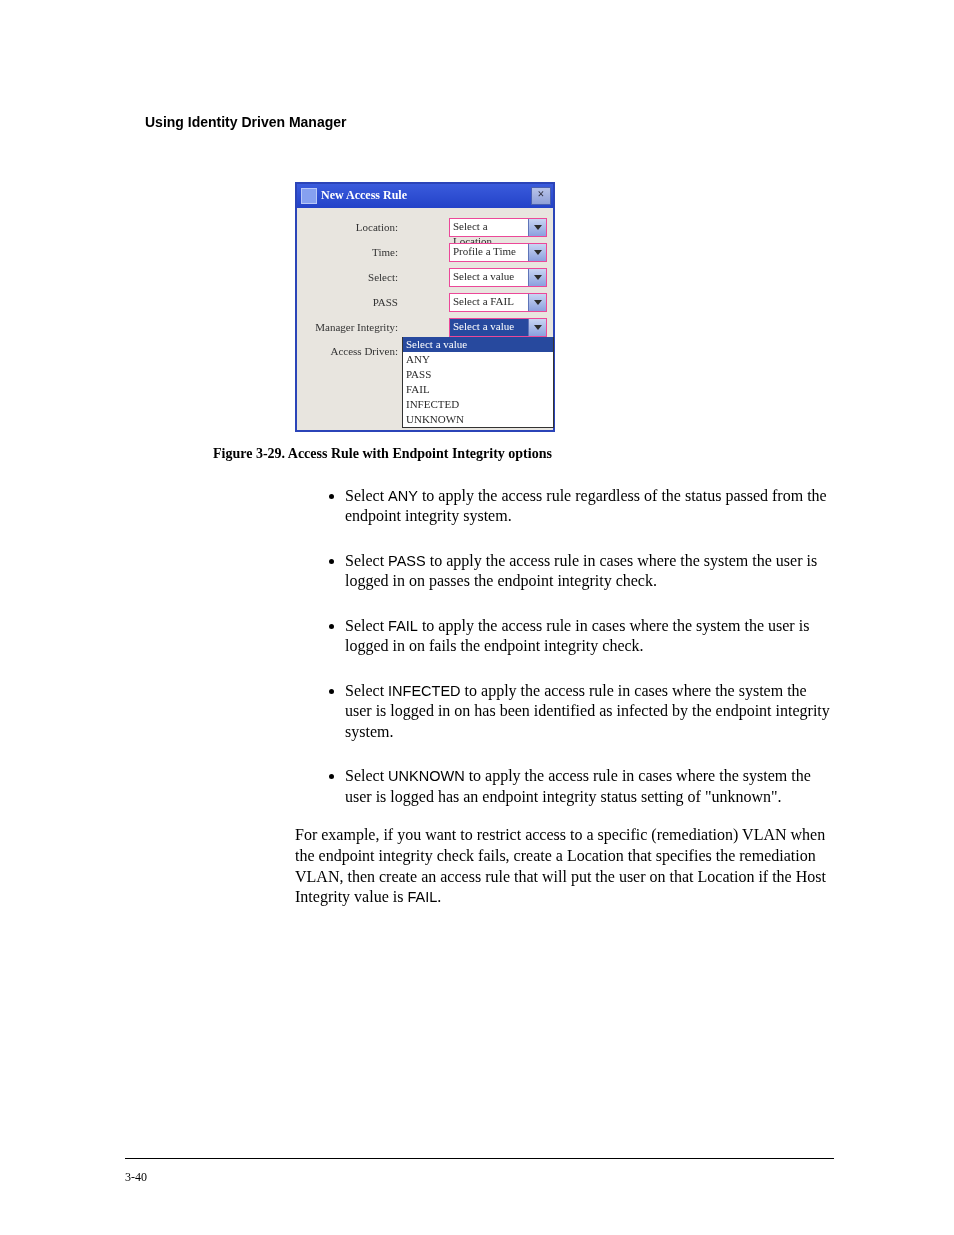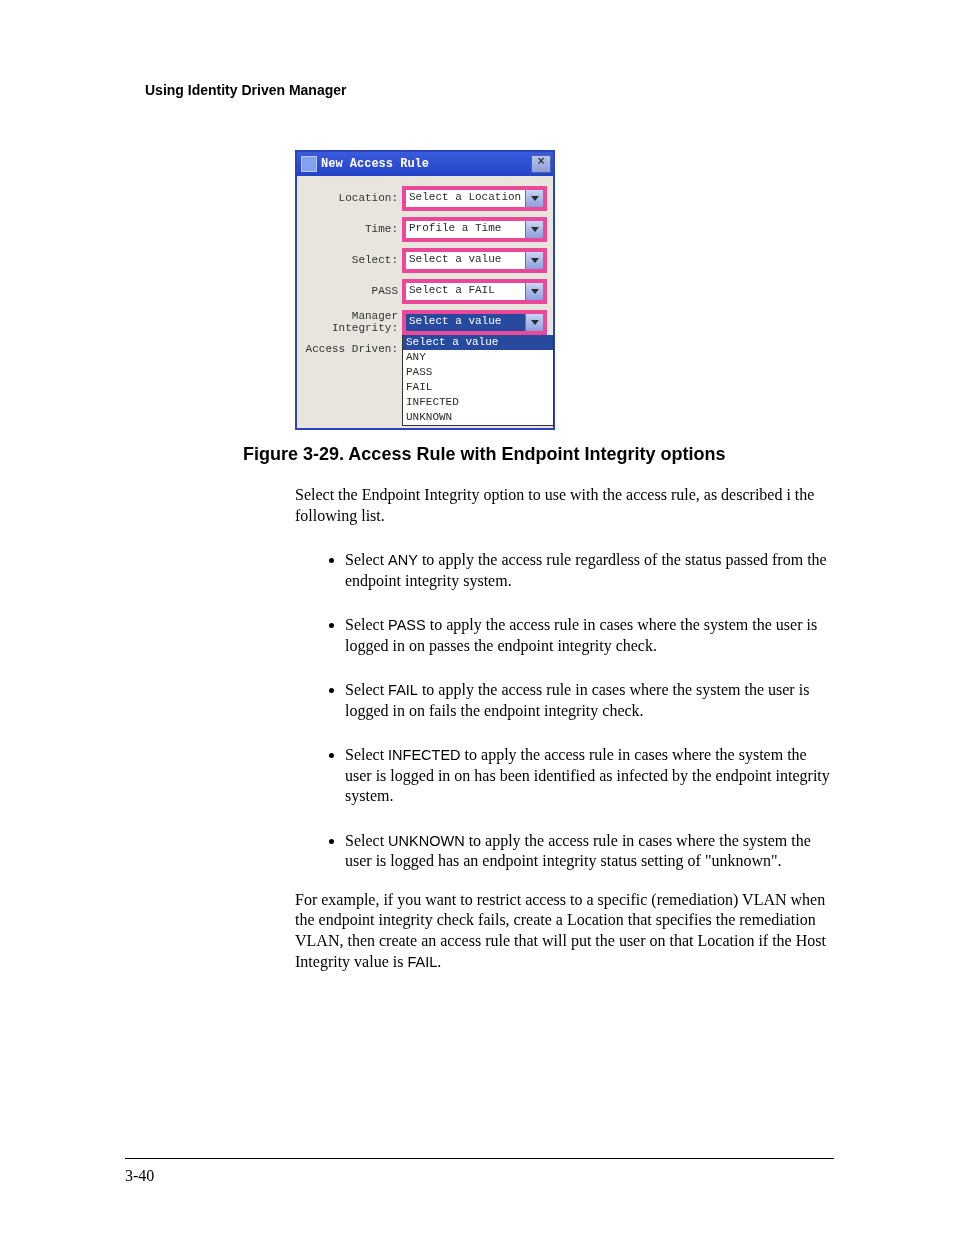--- a/index.html
+++ b/index.html
@@ -5,36 +5,36 @@
   body {
     margin: 0;
     font-family: "Times New Roman", Times, serif;
     color: #000;
     background: #fff;
     width: 954px;
     height: 1235px;
     position: relative;
   }
   .page {
-    padding: 81px 120px 0 145px;
+    padding: 113px 120px 0 145px;
   }
   .running-head {
     font-family: Arial, Helvetica, sans-serif;
     font-weight: bold;
     font-size: 14px;
     line-height: 1.35;
     margin-bottom: 50px;
   }
   
   .dialog {
     width: 256px;
     margin: 0 0 14px 150px;
     border: 2px solid #2b44b8;
     background: #e8e5df;
-    font-family: Liberation Mono, monospace;
+    font-family: Liberation Serif, serif;
     font-size: 11px;
     color: #2a2a2a;
   }
   .titlebar {
     display: flex;
     align-items: center;
     background: linear-gradient(#3a5bdc, #2342c8);
     color: #fff;
     font-weight: bold;
     font-size: 12px;
@@ -63,32 +63,33 @@
     text-align: center;
     cursor: default;
   }
   .dlg-body {
     padding: 10px 6px 2px 6px;
   }
   .row {
     display: flex;
     align-items: center;
     margin-bottom: 6px;
+    gap: 47px;
   }
   .lbl {
     width: 95px;
     text-align: right;
     padding-right: 4px;
     font-size: 11px;
     color: #333;
   }
   .combo {
     flex: 1;
     display: flex;
-    border: 4px solid #ec4899;
+    border: 1px solid #ec4899;
     background: #fff;
     height: 17px;
     line-height: 15px;
   }
   .combo-text {
     flex: 1;
     padding: 0 3px;
     font-size: 11px;
   }
   .combo-text.hl {
@@ -122,24 +123,24 @@
   .dropdown-list .opt {
     padding: 0 3px;
     line-height: 15px;
   }
   .dropdown-list .opt.sel {
     background: #27499e;
     color: #fff;
   }
   
   .figcaption {
-    font-family: Liberation Sans, sans-serif;
-    font-weight: bold;
-    font-size: 18px;
-    margin: 12px 0 20px 98px;
+    font-family: Liberation Serif, serif;
+    font-weight: bold;
+    font-size: 14px;
+    margin: 12px 0 20px 68px;
   }
   .bodytext {
     font-size: 16px;
     line-height: 1.3;
     margin: 0 0 10px 150px;
   }
   ul.opts {
     margin: 0 0 18px 175px;
     padding-left: 25px;
   }
@@ -158,21 +159,21 @@
     position: absolute;
     left: 125px;
     right: 120px;
     bottom: 76px;
     border-top: 1.5px solid #000;
   }
   .page-num {
     position: absolute;
     left: 125px;
     bottom: 50px;
-    font-size: 16px;
+    font-size: 12px;
   }
 </style>
 </head>
 <body>
 
 <div class="page">
 
   <div class="running-head">
     <div>Using Identity Driven Manager</div>
   </div>
@@ -235,21 +236,20 @@
         <div class="opt">FAIL</div>
         <div class="opt">INFECTED</div>
         <div class="opt">UNKNOWN</div>
       </div>
 
     </div>
   </div>
 
   <div class="figcaption">Figure 3-29. Access Rule with Endpoint Integrity options</div>
 
-  <p class="bodytext">Select the Endpoint Integrity option to use with the access rule, as described i the following list.</p>
 
   <ul class="opts">
     <li>
       <span>Select </span><span class="sans">ANY</span><span> to apply the access rule regardless of the status passed from the endpoint integrity system.</span>
     </li>
     <li>
       <span>Select </span><span class="sans">PASS</span><span> to apply the access rule in cases where the system the user is logged in on passes the endpoint integrity check.</span>
     </li>
     <li>
       <span>Select </span><span class="sans">FAIL</span><span> to apply the access rule in cases where the system the user is logged in on fails the endpoint integrity check.</span>

